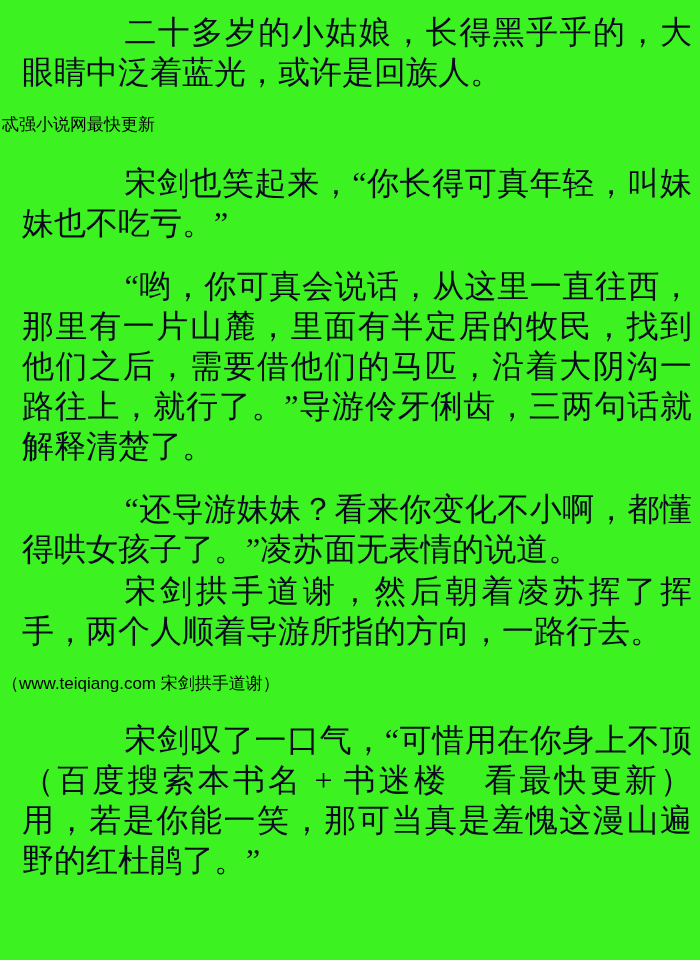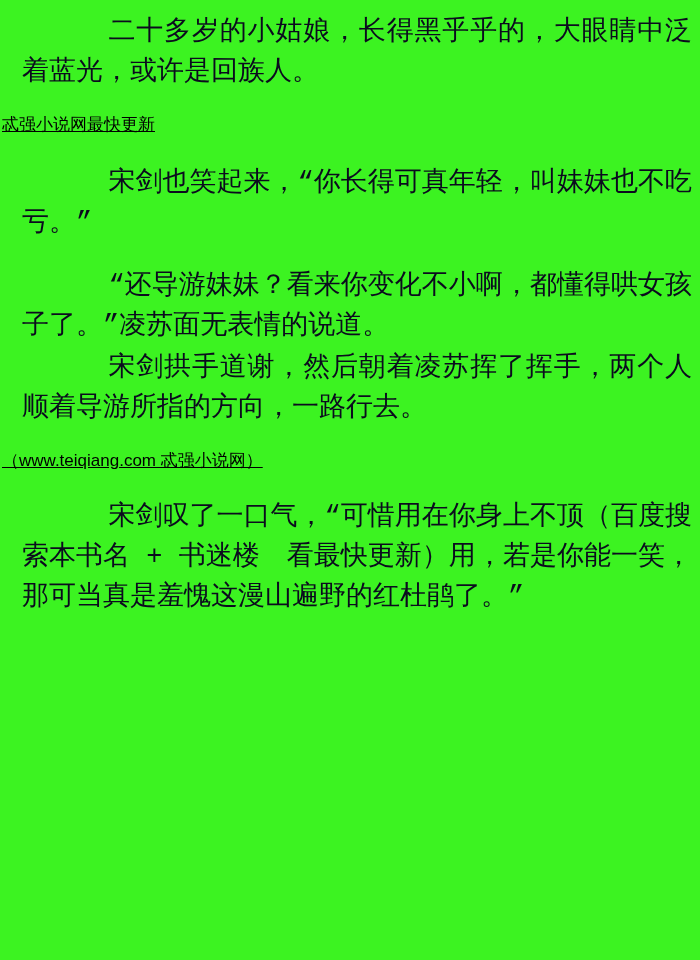--- a/index.html
+++ b/index.html
@@ -14,49 +14,48 @@
     font-family: "Liberation Serif", "DejaVu Serif", serif;
   }
   .novel-page {
     box-sizing: border-box;
     width: 700px;
     height: 960px;
     padding: 12px 8px 0 22px;
   }
   p.body-para {
     margin: 0 0 23px 0;
-    font-size: 27px;
+    font-size: 32px;
     line-height: 40px;
     color: #0B0B1E;
     text-indent: 3.2em;
     letter-spacing: 0px;
     text-align: justify;
-    font-family: Liberation Mono, monospace;
   }
   p.body-para.tight {
     margin-bottom: 2px;
   }
   p.watermark {
     margin: 0 0 26px -20px;
     font-family: "Liberation Sans", "DejaVu Sans", sans-serif;
     font-size: 17px;
     line-height: 20px;
     color: #000000;
     text-indent: 0;
-    text-decoration: underline;
   }
   p.watermark.first {
     margin-bottom: 28px;
   }
 </style>
 </head>
 <body>
 
 <div class="novel-page">
   <p class="body-para">二十多岁的小姑娘，长得黑乎乎的，大眼睛中泛着蓝光，或许是回族人。</p>
   <p class="watermark first">忒强小说网最快更新</p>
   <p class="body-para">宋剑也笑起来，“你长得可真年轻，叫妹妹也不吃亏。”</p>
+  <p class="body-para">“哟，你可真会说话，从这里一直往西，那里有一片山麓，里面有半定居的牧民，找到他们之后，需要借他们的马匹，沿着大阴沟一路往上，就行了。”导游伶牙俐齿，三两句话就解释清楚了。</p>
   <p class="body-para tight">“还导游妹妹？看来你变化不小啊，都懂得哄女孩子了。”凌苏面无表情的说道。</p>
   <p class="body-para">宋剑拱手道谢，然后朝着凌苏挥了挥手，两个人顺着导游所指的方向，一路行去。</p>
-  <p class="watermark">（www.teiqiang.com 忒强小说网）</p>
+  <p class="watermark">（www.teiqiang.com 宋剑拱手道谢）</p>
   <p class="body-para">宋剑叹了一口气，“可惜用在你身上不顶（百度搜索本书名 + 书迷楼　看最快更新）用，若是你能一笑，那可当真是羞愧这漫山遍野的红杜鹃了。”</p>
 
 </div>
 
 </body></html>

